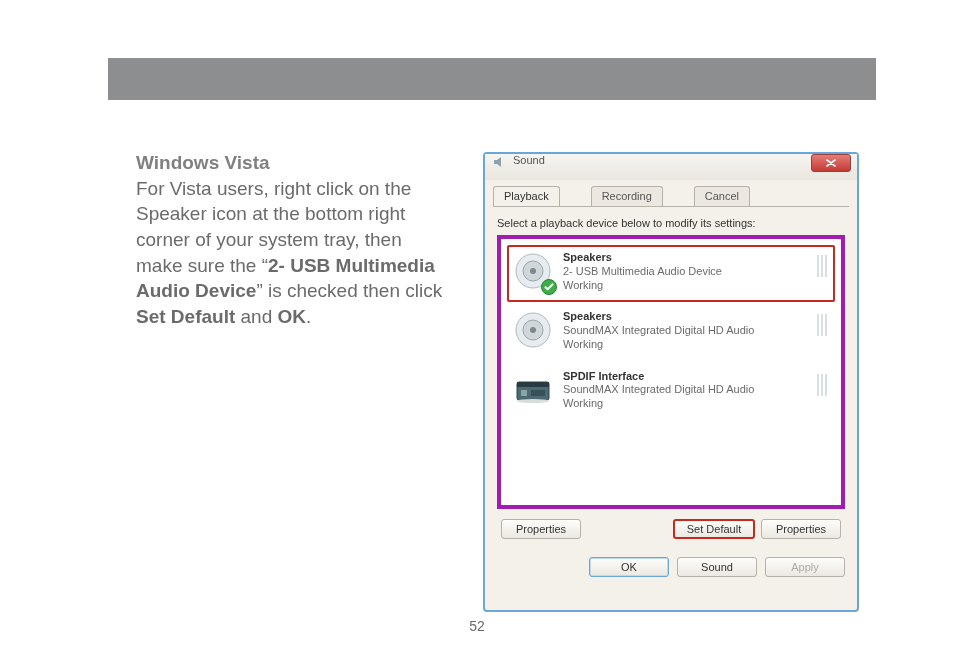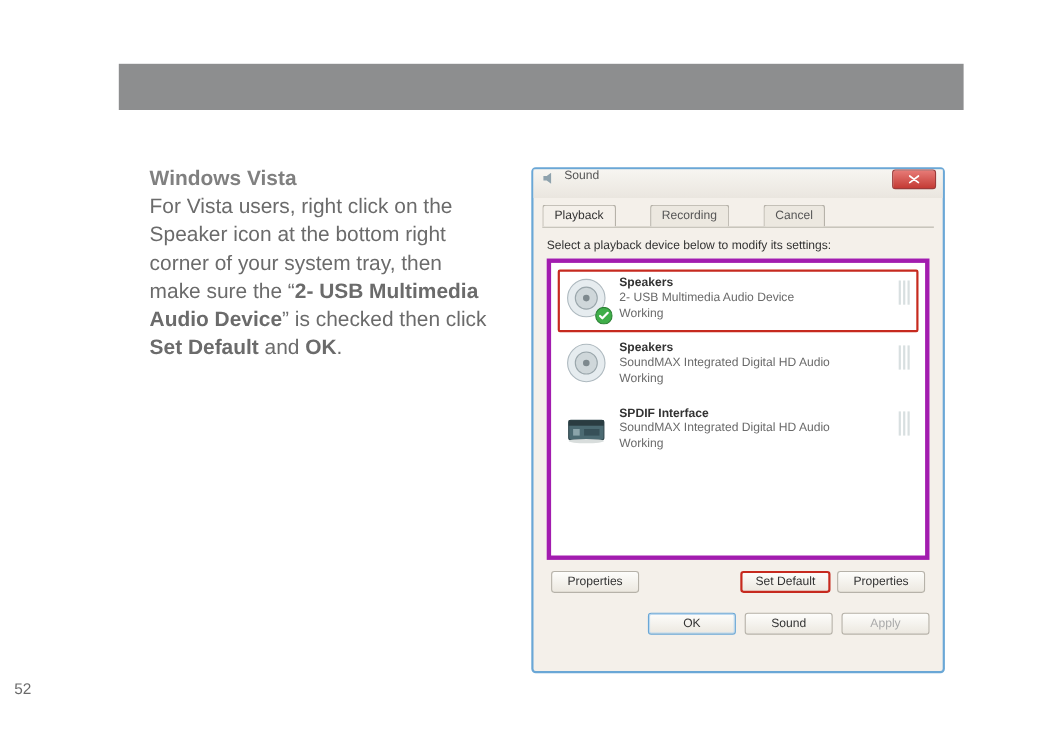--- a/index.html
+++ b/index.html
@@ -1,21 +1,21 @@
 <!DOCTYPE html>
 <html><head>
 <meta charset="utf-8">
 <style>
   html,body{margin:0;padding:0;background:#fff;font-family:Arial,Helvetica,sans-serif;}
   .page{width:954px;height:665px;position:relative;box-sizing:border-box;}
   .gray-bar{position:absolute;left:108px;top:58px;width:768px;height:42px;background:#8d8e8f;}
   .body-text{position:absolute;left:136px;top:150px;width:307px;color:#6b6b6b;font-size:19px;line-height:1.35;}
   .body-text .heading{font-weight:bold;color:#808080;}
   .body-text b{font-weight:bold;color:#6b6b6b;}
-  .page-number{position:absolute;left:0;right:0;top:618px;color:#6a6a6a;font-size:14px;padding-left:13px;}
+  .page-number{position:absolute;left:0;right:0;top:618px;text-align:center;color:#6a6a6a;font-size:14px;}
 
   
   .dialog-wrap{position:absolute;left:483px;top:152px;width:376px;height:460px;border:2px solid #6aa7d6;border-radius:4px;background:#f4f0ea;box-sizing:border-box;}
   .titlebar{height:26px;background:linear-gradient(#f7f5f1,#eae6df);display:flex;align-items:flex-start;padding:0 6px;font-size:11px;color:#555;}
   .titlebar .ticon{width:16px;height:16px;margin-right:6px;display:flex;align-items:center;justify-content:center;}
   .titlebar .spacer{flex:1;}
   .close-btn{width:38px;height:16px;border:1px solid #9b3b3a;border-radius:3px;background:linear-gradient(#e77b77,#c43b35);display:flex;align-items:center;justify-content:center;}
   .close-btn svg{display:block;}
 
   .tab-row{display:flex;align-items:flex-end;padding:6px 8px 0 8px;font-size:11px;gap:29px;}

